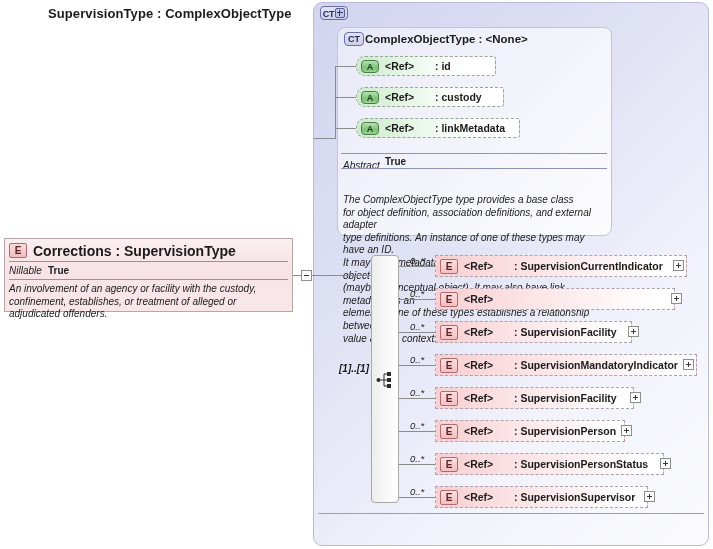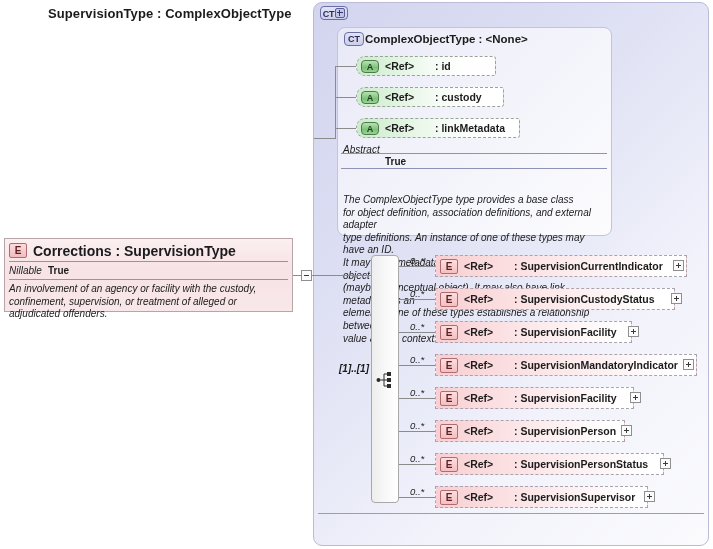--- a/index.html
+++ b/index.html
@@ -373,39 +373,39 @@
     <span class="attr-name">: custody</span>
   </div>
 
   <div class="attr-row" style="left:356px; top:118px; width:164px;">
     <span class="badge-a">A</span>
     <span class="attr-ref">&lt;Ref&gt;</span>
     <span class="attr-name">: linkMetadata</span>
   </div>
 
   <div class="abstract-sep" style="left:341px; top:153px; width:266px;"></div>
-  <div class="abstract-label" style="left:343px; top:144px;">Abstract</div>
+  <div class="abstract-label" style="left:343px; top:160px;">Abstract</div>
   <div class="abstract-value" style="left:385px; top:156px;">True</div>
   <div class="abstract-sep" style="left:341px; top:168px; width:266px;"></div>
   <div class="anno-text" style="left:343px; top:170px; width:264px;">The ComplexObjectType type provides a base class
 for object definition, association definitions, and external adapter
 type definitions. An instance of one of these types may have an ID.
 It may have metadata as it establishes the existence of an object
 (maybe a conceptual object). It may also have link metadata, as an
 element of one of these types establishes a relationship between its
 value and its context.</div>
 
   <div class="corr-box"></div>
   <div class="badge-e-lg">E</div>
   <div class="corr-title">Corrections : SupervisionType</div>
   <div class="corr-sep" style="top:261px;"></div>
   <div class="nillable-label">Nillable</div>
   <div class="nillable-value">True</div>
   <div class="corr-sep" style="top:279px;"></div>
-  <div class="corr-anno">An involvement of an agency or facility with the custody, confinement, supervision, or treatment of alleged or adjudicated offenders.</div>
+  <div class="corr-anno">An involvement of an agency or facility with the custody, confinement, establishes, or treatment of alleged or adjudicated offenders.</div>
 
   <div class="hline" style="left:293px; top:275px; width:8px;"></div>
   <div class="toggle-box" style="left:301px; top:270px;"></div>
   <div class="hline" style="left:312px; top:275px; width:59px;"></div>
 
   <div class="seq-node"></div>
   <div class="seq-card">[1]..[1]</div>
   <svg style="position:absolute; left:376px; top:370px;" width="20" height="20" viewBox="0 0 20 20">
     <circle cx="2.5" cy="10" r="2" fill="#2b2b2b"></circle>
     <path d="M4.5 10 H8 M8 4 V16 M8 4 H11 M8 10 H11 M8 16 H11" stroke="#2b2b2b" stroke-width="1" fill="none"></path>
@@ -421,21 +421,20 @@
     <span class="elem-ref">&lt;Ref&gt;</span>
     <span class="elem-name">: SupervisionCurrentIndicator</span>
   </div>
   <div class="toggle-box plus" style="left:673px; top:260px;"></div>
 
   <div class="hline" style="left:399px; top:299px; width:36px;"></div>
   <div class="card-label" style="left:410px; top:288px;">0..*</div>
   <div class="elem-row" style="left:435px; top:288px; width:240px;">
     <span class="badge-e">E</span>
     <span class="elem-ref">&lt;Ref&gt;</span>
-    <span class="elem-name">: SupervisionCustodyStatus</span>
   </div>
   <div class="toggle-box plus" style="left:671px; top:293px;"></div>
 
   <div class="hline" style="left:399px; top:332px; width:36px;"></div>
   <div class="card-label" style="left:410px; top:321px;">0..*</div>
   <div class="elem-row" style="left:435px; top:321px; width:197px;">
     <span class="badge-e">E</span>
     <span class="elem-ref">&lt;Ref&gt;</span>
     <span class="elem-name">: SupervisionFacility</span>
   </div>

